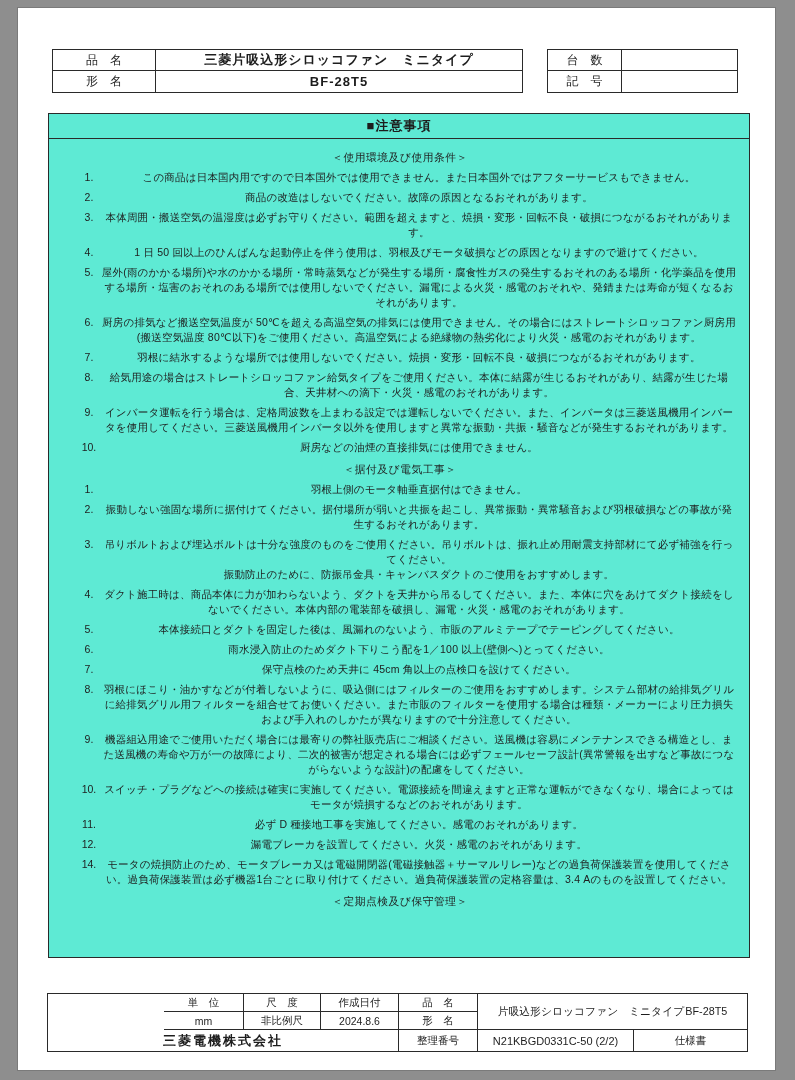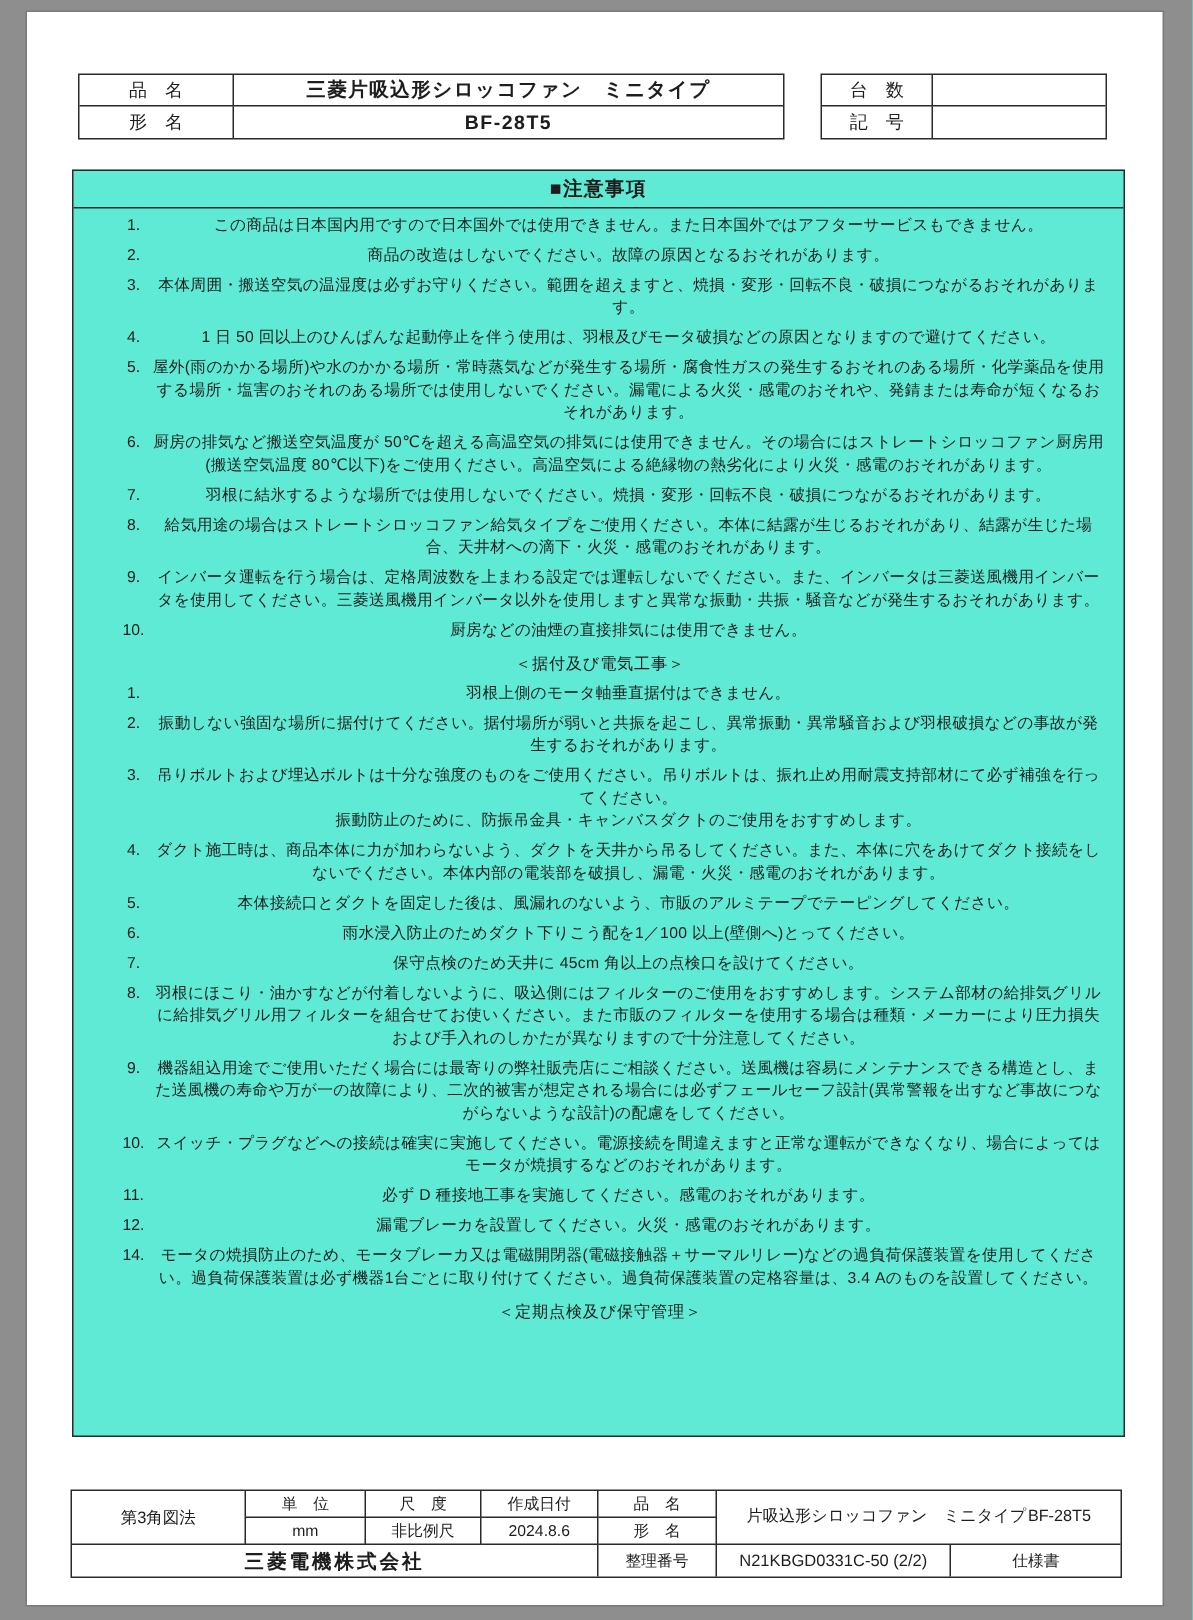--- a/index.html
+++ b/index.html
@@ -80,20 +80,21 @@
     <div class="hcell">台　数</div>
     <div class="hcell last-col"></div>
     <div class="hcell last-row">記　号</div>
     <div class="hcell last-col last-row"></div>
   </div>
 
   <div class="notice">
     <div class="notice-title">■注意事項</div>
     <div class="notice-body">
 
+      <div class="sec-heading">＜使用環境及び使用条件＞</div>
       <div class="item">
           <span class="num">1.</span>
           <span class="txt">この商品は日本国内用ですので日本国外では使用できません。また日本国外ではアフターサービスもできません。</span>
         </div>
       <div class="item">
           <span class="num">2.</span>
           <span class="txt">商品の改造はしないでください。故障の原因となるおそれがあります。</span>
         </div>
       <div class="item">
           <span class="num">3.</span>
@@ -182,21 +183,20 @@
           <span class="num">14.</span>
           <span class="txt">モータの焼損防止のため、モータブレーカ又は電磁開閉器(電磁接触器＋サーマルリレー)などの過負荷保護装置を使用してください。過負荷保護装置は必ず機器1台ごとに取り付けてください。過負荷保護装置の定格容量は、3.4 Aのものを設置してください。</span>
         </div>
 
       <div class="sec-heading">＜定期点検及び保守管理＞</div>
 
     </div>
   </div>
 
   <div class="footer">
-    <div class="fcell f-proj">第3角図法</div>
     <div class="fcell f-unit-h">単　位</div>
     <div class="fcell f-scale-h">尺　度</div>
     <div class="fcell f-date-h">作成日付</div>
     <div class="fcell f-unit-v">mm</div>
     <div class="fcell f-scale-v">非比例尺</div>
     <div class="fcell f-date-v">2024.8.6</div>
     <div class="fcell f-name-l">品　名</div>
     <div class="fcell f-model-l">形　名</div>
     <div class="fcell f-prod no-r">
       <div>片吸込形シロッコファン　ミニタイプ</div>

